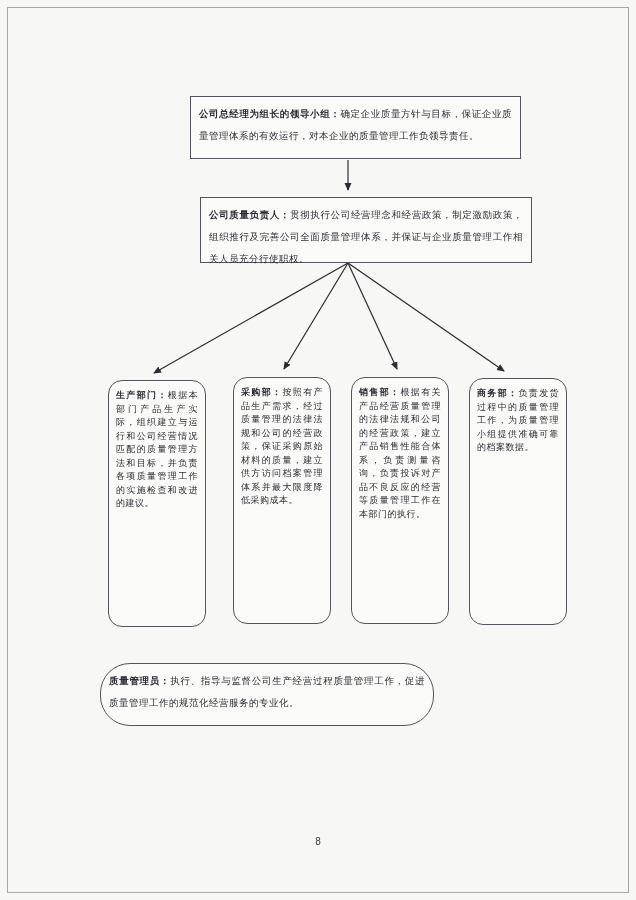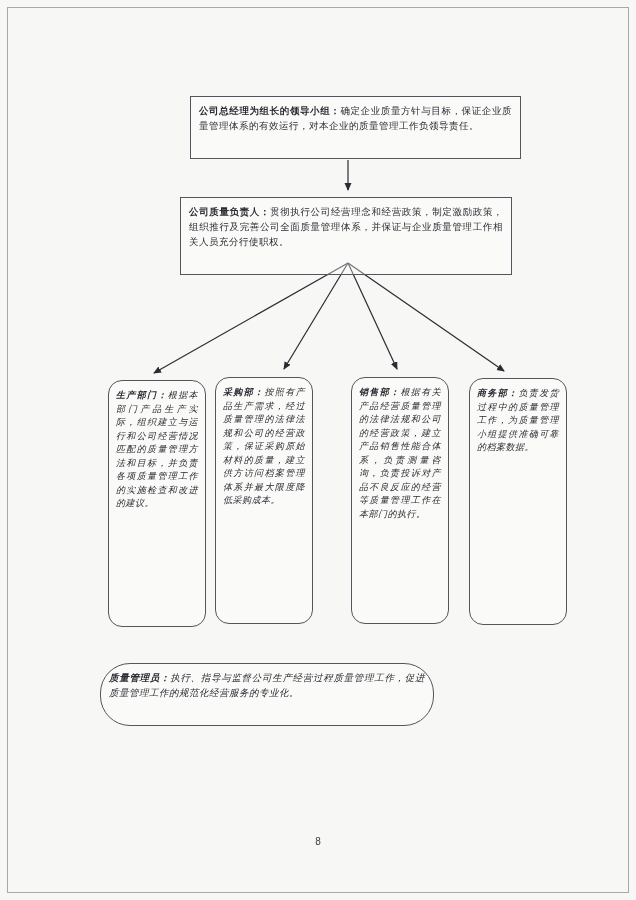--- a/index.html
+++ b/index.html
@@ -16,28 +16,28 @@
     position:absolute;
     left:7px;top:7px;right:7px;bottom:7px;
     border:1px solid #a8a8a8;
     pointer-events:none;
   }
   .box{
     position:absolute;
     border:1px solid #55555e;
     background:rgba(255,255,255,0.35);
     font-size:9.5px;
-    line-height:15px;
+    line-height:22px;
     padding:6px 8px;
     box-sizing:border-box;
     text-align:justify;
     letter-spacing:0.5px;
   }
   .box .ttl{font-weight:bold;}
-  .rounded{border-radius:14px;font-style:italic;}
+  .rounded{border-radius:14px;}
   .dept{
     width:98px;height:247px;
     font-size:9px;
     line-height:13.5px;
     padding:8px 7px;
   }
   .arrows{
     position:absolute;left:0;top:0;width:636px;height:900px;
     pointer-events:none;
   }
@@ -68,29 +68,29 @@
       <line x1="348" y1="263" x2="284" y2="369" marker-end="url(#ah)"></line>
       <line x1="348" y1="263" x2="397" y2="369" marker-end="url(#ah)"></line>
       <line x1="348" y1="263" x2="504" y2="371" marker-end="url(#ah)"></line>
     </g>
   </svg>
 
   <div class="box" style="left:190px;top:96px;width:331px;height:63px;">
     <span class="ttl">公司总经理为组长的领导小组：</span><span>确定企业质量方针与目标，保证企业质量管理体系的有效运行，对本企业的质量管理工作负领导责任。</span>
   </div>
 
-  <div class="box" style="left:180px;top:197px;width:332px;height:78px;">
+  <div class="box" style="left:200px;top:197px;width:332px;height:66px;">
     <span class="ttl">公司质量负责人：</span><span>贯彻执行公司经营理念和经营政策，制定激励政策，组织推行及完善公司全面质量管理体系，并保证与企业质量管理工作相关人员充分行使职权。</span>
   </div>
 
   <div class="box rounded dept" style="left:108px;top:380px;">
     <span class="ttl">生产部门：</span><span>根据本部门产品生产实际，组织建立与运行和公司经营情况匹配的质量管理方法和目标，并负责各项质量管理工作的实施检查和改进的建议。</span>
   </div>
 
-  <div class="box rounded dept" style="left:215px;top:377px;">
+  <div class="box rounded dept" style="left:233px;top:377px;">
     <span class="ttl">采购部：</span><span>按照有产品生产需求，经过质量管理的法律法规和公司的经营政策，保证采购原始材料的质量，建立供方访问档案管理体系并最大限度降低采购成本。</span>
   </div>
 
   <div class="box rounded dept" style="left:469px;top:378px;">
     <span class="ttl">商务部：</span><span>负责发货过程中的质量管理工作，为质量管理小组提供准确可靠的档案数据。</span>
   </div>
 
   <div class="box rounded dept" style="left:351px;top:377px;">
     <span class="ttl">销售部：</span><span>根据有关产品经营质量管理的法律法规和公司的经营政策，建立产品销售性能合体系，负责测量咨询，负责投诉对产品不良反应的经营等质量管理工作在本部门的执行。</span>
   </div>

